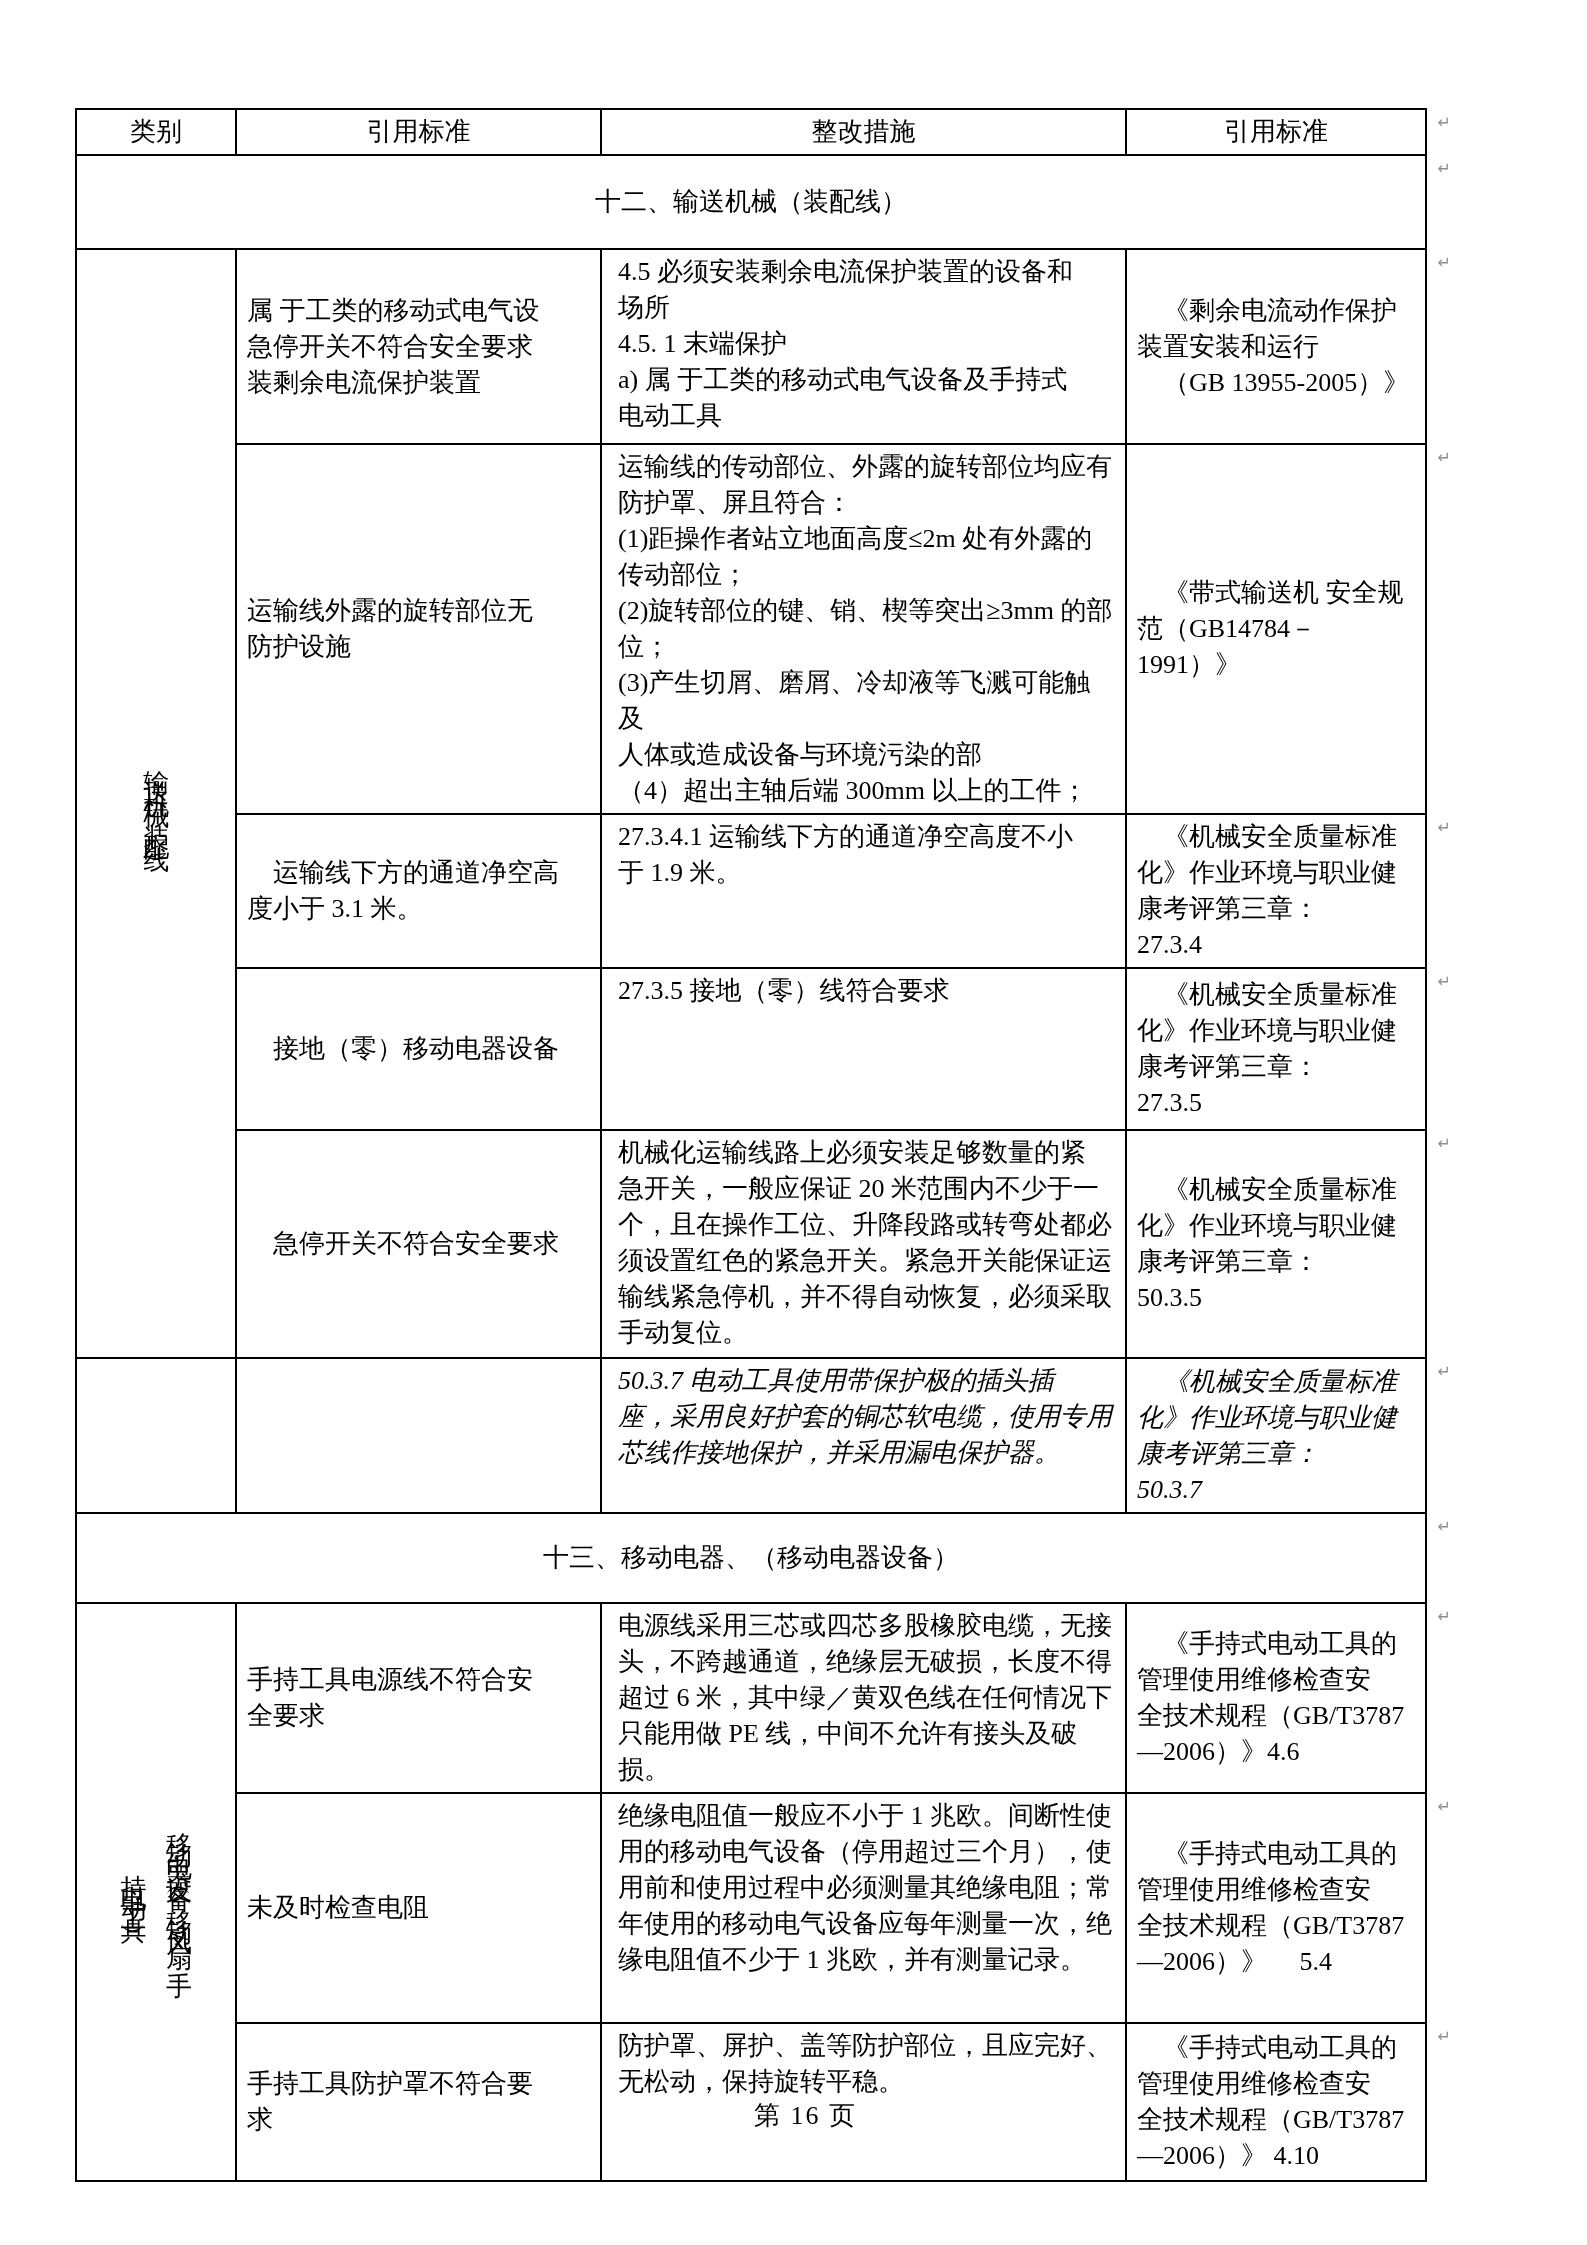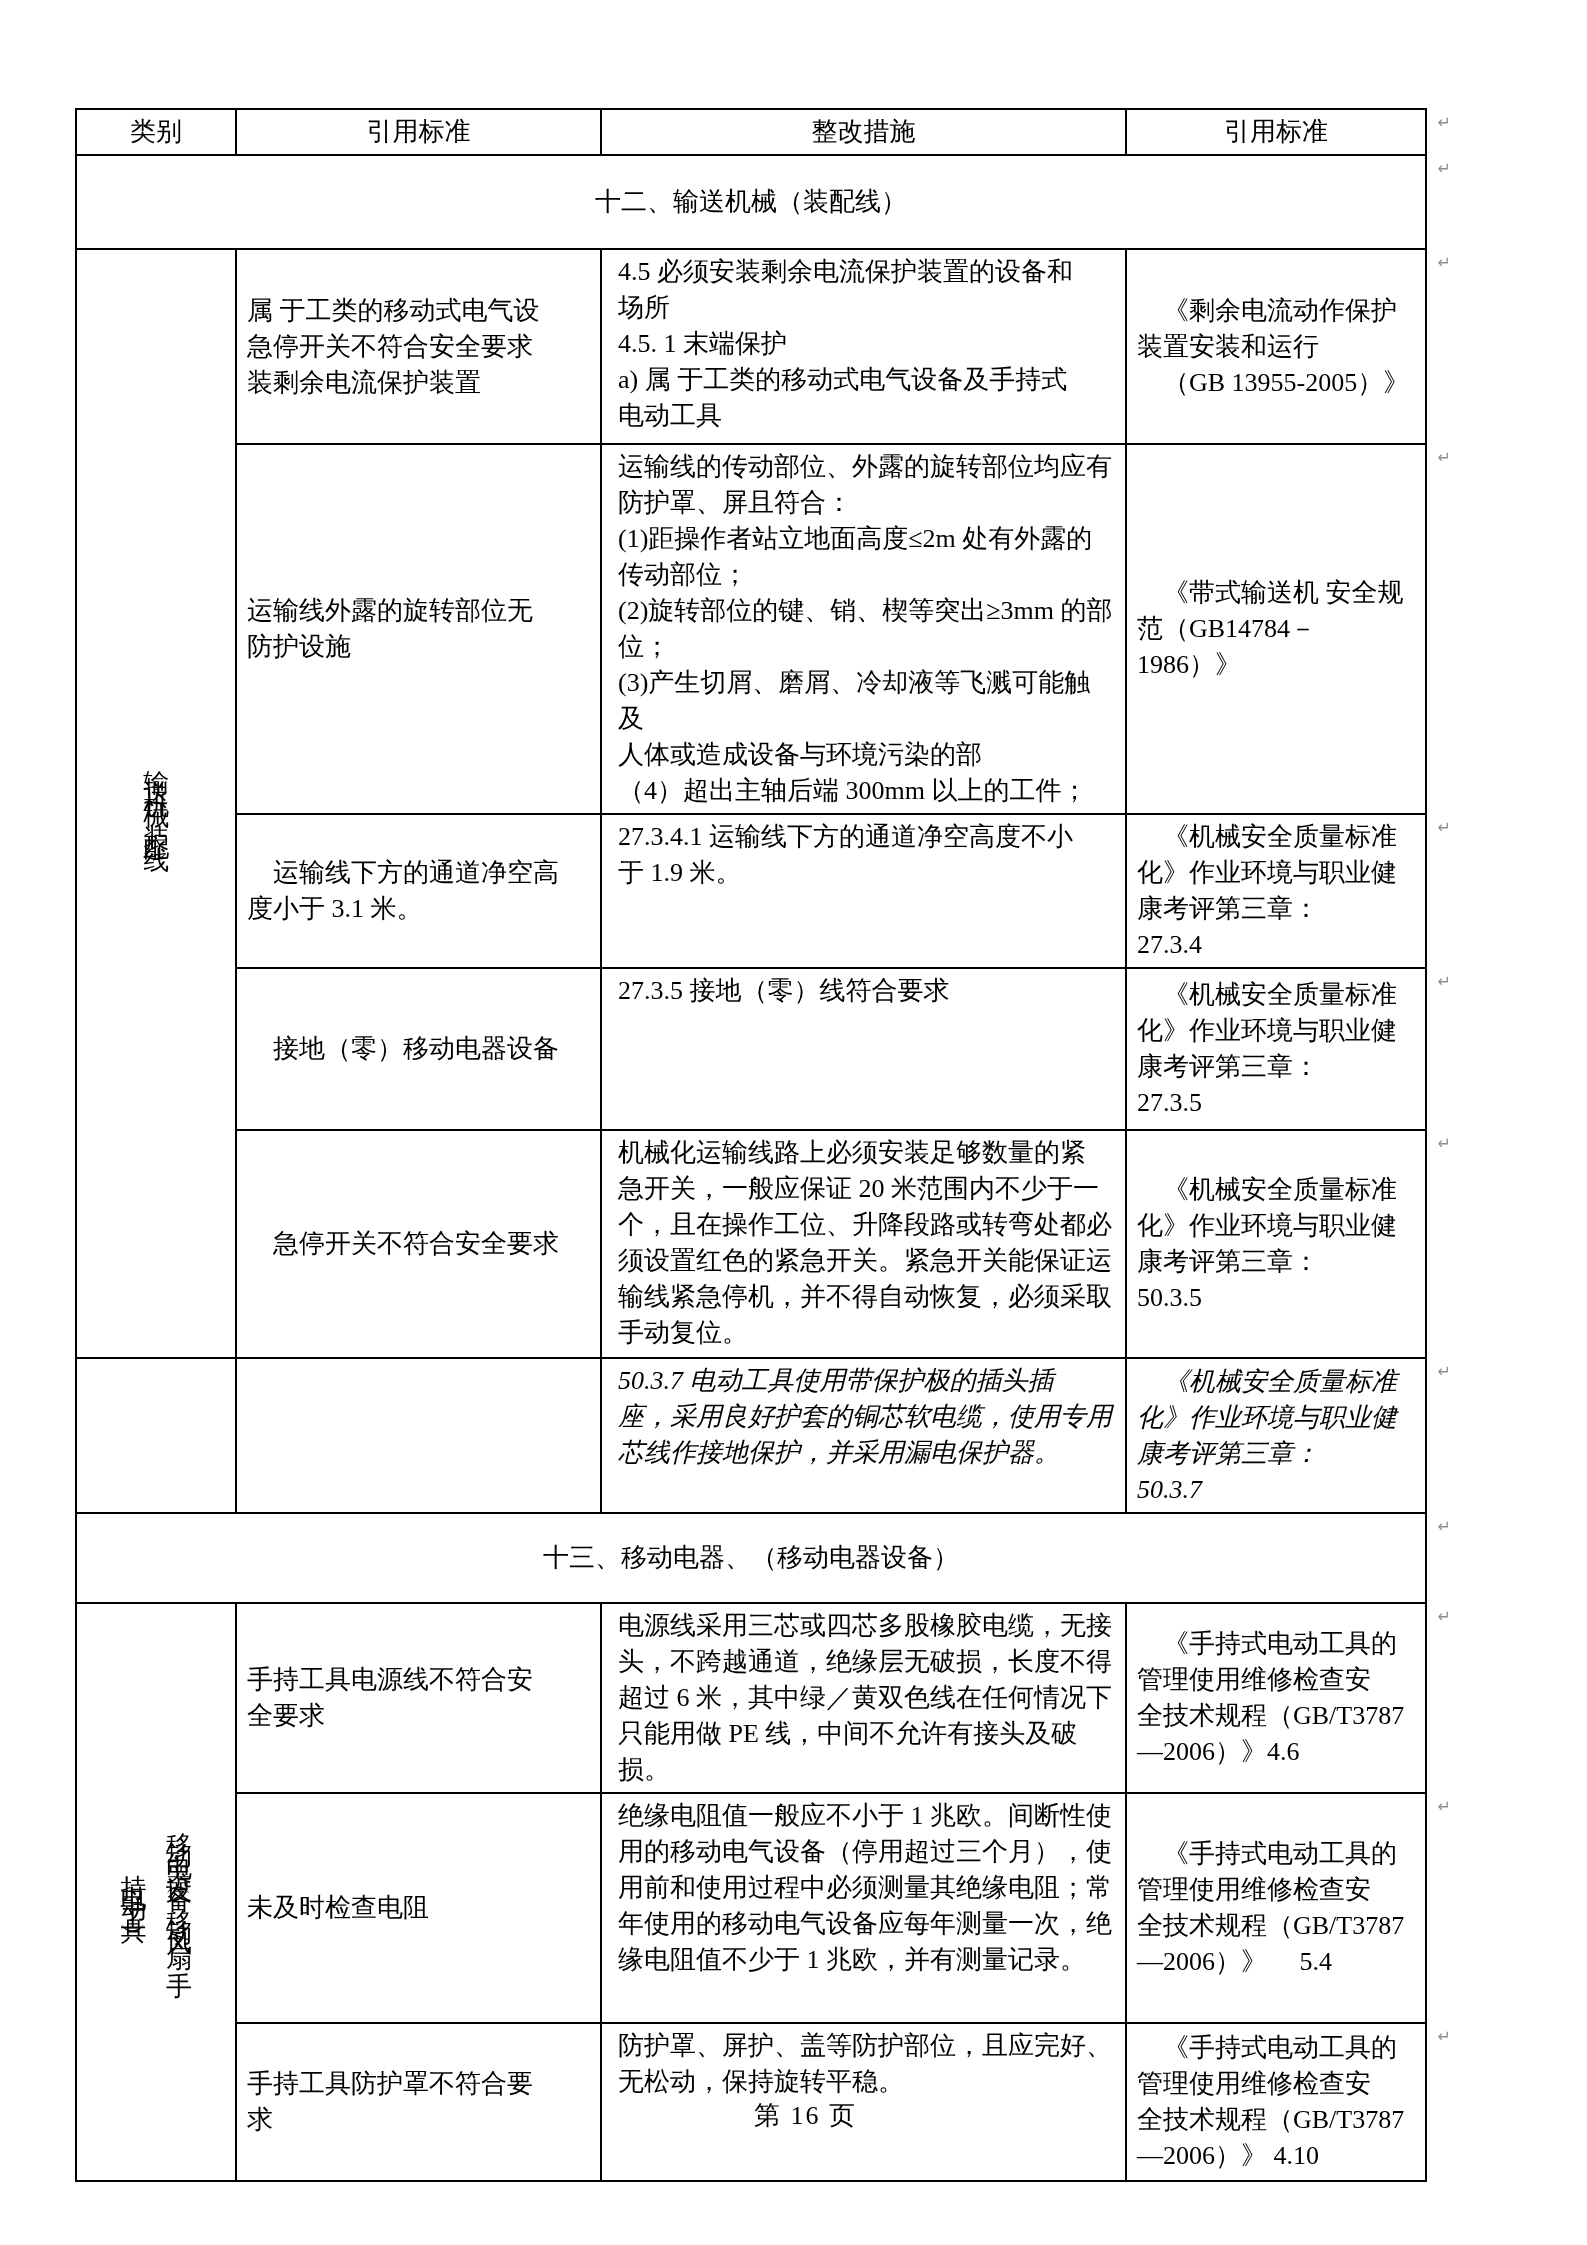--- a/index.html
+++ b/index.html
@@ -130,21 +130,21 @@
 (1)距操作者站立地面高度≤2m 处有外露的
 传动部位；
 (2)旋转部位的键、销、楔等突出≥3mm 的部
 位；
 (3)产生切屑、磨屑、冷却液等飞溅可能触及
 人体或造成设备与环境污染的部
 （4）超出主轴后端 300mm 以上的工件；</span>
           </td>
       <td class="standard">
             <span class="txt">　《带式输送机 安全规
-范（GB14784－1986）》</span>
+范（GB14784－1991）》</span>
             <span class="pmark">↵</span>
           </td>
     </tr>
 
     <tr class="r3">
       <td class="hazard">
             <span class="txt">　运输线下方的通道净空高
 度小于 3.1 米。</span>
           </td>
       <td class="measure">

